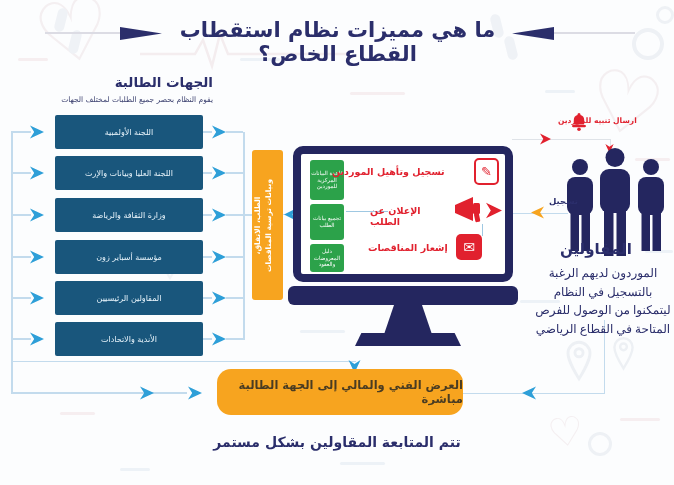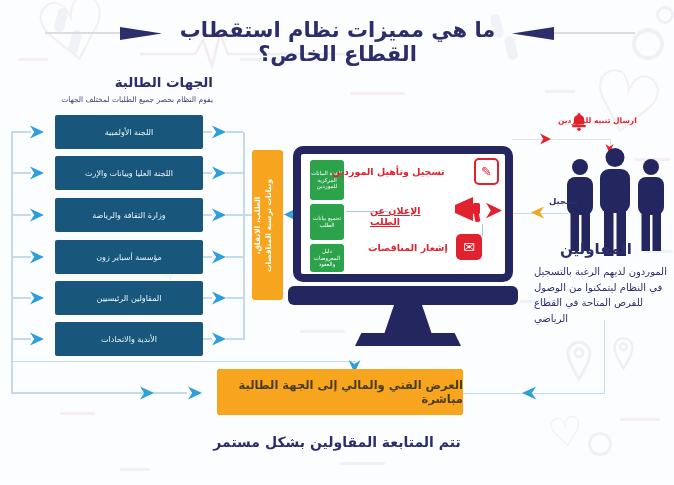--- a/index.html
+++ b/index.html
@@ -35,21 +35,21 @@
              color:#e8f4fb;font-size:8px;display:flex;align-items:center;justify-content:center;
              text-align:center;z-index:3;padding:0 8px;box-sizing:border-box;}
   .orangebox{position:absolute;background:#f7a41f;border-radius:3px;z-index:3;}
   .vertlabel{position:absolute;width:150px;height:31px;left:-59.5px;top:59.5px;
              transform:rotate(-90deg);color:#fff;font-size:7.5px;line-height:1.45;
              text-align:center;font-weight:bold;}
   .greenbox{position:absolute;width:34px;background:#2ca24a;border-radius:3px;color:#fff;
             font-size:5.5px;line-height:1.2;display:flex;align-items:center;justify-content:center;
             text-align:center;z-index:4;padding:1px;box-sizing:border-box;}
   .redstep{position:absolute;color:#e1212e;font-weight:bold;font-size:9.5px;text-align:left;z-index:4;}
-  .banner{position:absolute;background:#f7a41f;border-radius:2px;display:flex;align-items:center;
+  .banner{position:absolute;background:#f7a41f;border-radius:14px;display:flex;align-items:center;
           justify-content:center;color:#4a3c22;font-weight:bold;font-size:11.5px;z-index:3;}
   .t-footer{font-size:14px;font-weight:bold;text-align:center;z-index:3;}
   .redsmall{position:absolute;color:#e1212e;font-weight:bold;font-size:7.5px;white-space:nowrap;z-index:3;}
   .iconbox{position:absolute;z-index:4;display:flex;align-items:center;justify-content:center;}
 </style>
 </head>
 <body>
 
 <div id="stage">
 
@@ -167,21 +167,21 @@
   <div class="greenbox" style="left:310px;top:204px;height:36px;">تجميع بيانات الطلب</div>
   <div class="greenbox" style="left:310px;top:244px;height:28px;">دليل المعروضات والعقود</div>
 
   <div class="dotline" style="left:346px;top:170px;width:14px;"></div>
   <div class="hline" style="left:346px;top:211px;width:42px;height:1px;background:#9fc8e2;z-index:4;"></div>
   <div class="vline" style="left:482px;top:224px;height:12px;width:1px;background:#9fc8e2;z-index:4;"></div>
 
   <div class="redstep" style="left:332px;top:166px;width:118px;">تسجيل وتأهيل الموردين</div>
   <div class="iconbox" style="left:474px;top:158px;width:25px;height:27px;background:#fff;border:2px solid #e1212e;border-radius:5px;box-sizing:border-box;color:#e1212e;font-size:13px;">✎</div>
 
-  <div class="redstep" style="left:370px;top:205px;width:82px;text-decoration:underline;">الإعلان عن الطلب</div>
+  <div class="redstep" style="left:370px;top:205px;width:82px;">الإعلان عن الطلب</div>
   <svg class="abs" style="left:453px;top:196px;z-index:4;" width="32" height="28" viewBox="0 0 32 28">
     <polygon points="1,0 19,8 19,16 1,24" fill="#e1212e" transform="scale(-1,1) translate(-21,1)"></polygon>
     <rect x="20" y="7" width="7" height="11" rx="1.5" fill="#e1212e"></rect>
     <rect x="21.5" y="17" width="5" height="9" rx="1.5" fill="#e1212e" transform="rotate(-12 24 21)"></rect>
   </svg>
   <div class="arr red" style="left:486px;top:202px;width:16px;height:17px;z-index:5;"></div>
 
   <div class="redstep" style="left:368px;top:242px;width:86px;">إشعار المناقصات</div>
   <div class="iconbox" style="left:456px;top:234px;width:26px;height:26px;background:#e1212e;border-radius:5px;color:#fff;font-size:14px;">✉</div>
 
@@ -216,21 +216,21 @@
         <rect x="78.5" y="54" width="8.5" height="40"></rect>
         <rect x="89.5" y="54" width="8.5" height="40"></rect>
       </g>
   </svg>
 
   <div class="abs navy" style="left:549px;top:196px;font-size:8.5px;font-weight:bold;z-index:3;">تسجيل</div>
   <div class="hline" style="left:512px;top:213px;width:56px;height:1px;"></div>
   <div class="arr orange l" style="left:531px;top:206px;width:13px;height:13px;"></div>
 
   <div class="abs navy" style="left:560px;top:240px;width:106px;font-size:15px;font-weight:bold;text-align:left;z-index:3;">المقاولين</div>
-  <div class="abs navy" style="left:534px;top:264px;width:138px;font-size:10px;line-height:1.55;text-align:left;z-index:3;">الموردون لديهم الرغبة بالتسجيل في النظام ليتمكنوا من الوصول للفرص المتاحة في القطاع الرياضي</div>
+  <div class="abs navy" style="left:534px;top:264px;width:138px;font-size:12px;line-height:1.55;text-align:center;z-index:3;font-family:Liberation Serif, serif;">الموردون لديهم الرغبة بالتسجيل في النظام ليتمكنوا من الوصول للفرص المتاحة في القطاع الرياضي</div>
 
   <div class="vline" style="left:604px;top:320px;height:74px;width:1px;"></div>
   <div class="hline" style="left:463px;top:393px;width:141px;height:1px;"></div>
   <div class="arr l" style="left:522px;top:386px;width:14px;height:14px;"></div>
 
   <div class="banner" style="left:217px;top:369px;width:246px;height:46px;">
     <span>العرض الفني والمالي إلى الجهة الطالبة مباشرة</span>
   </div>
 
   <div class="abs navy t-footer" style="left:187px;top:434px;width:300px;">تتم المتابعة المقاولين بشكل مستمر</div>

